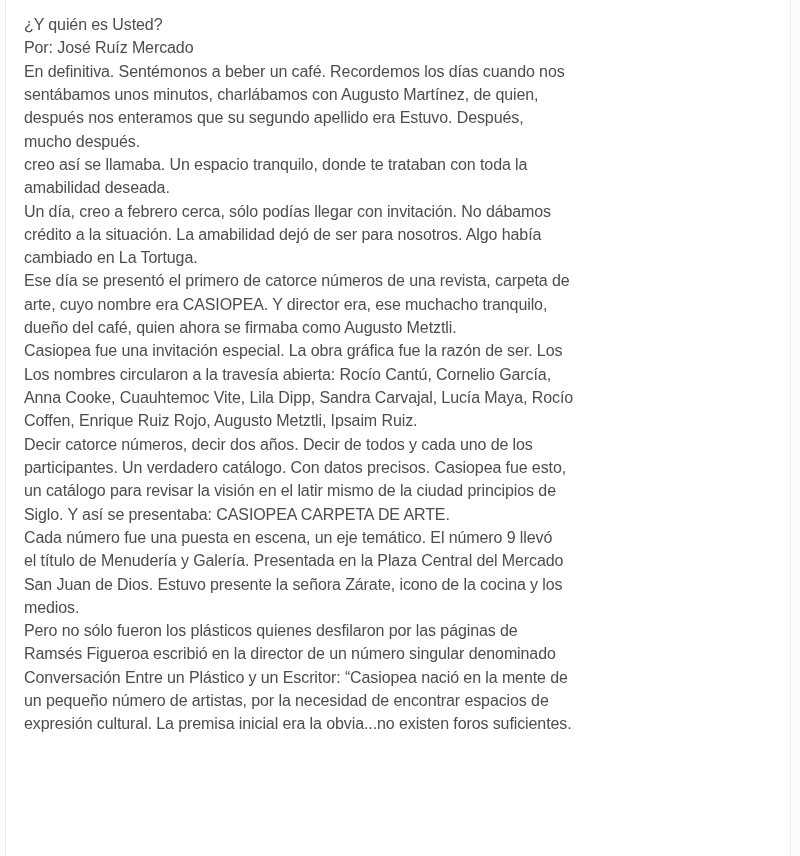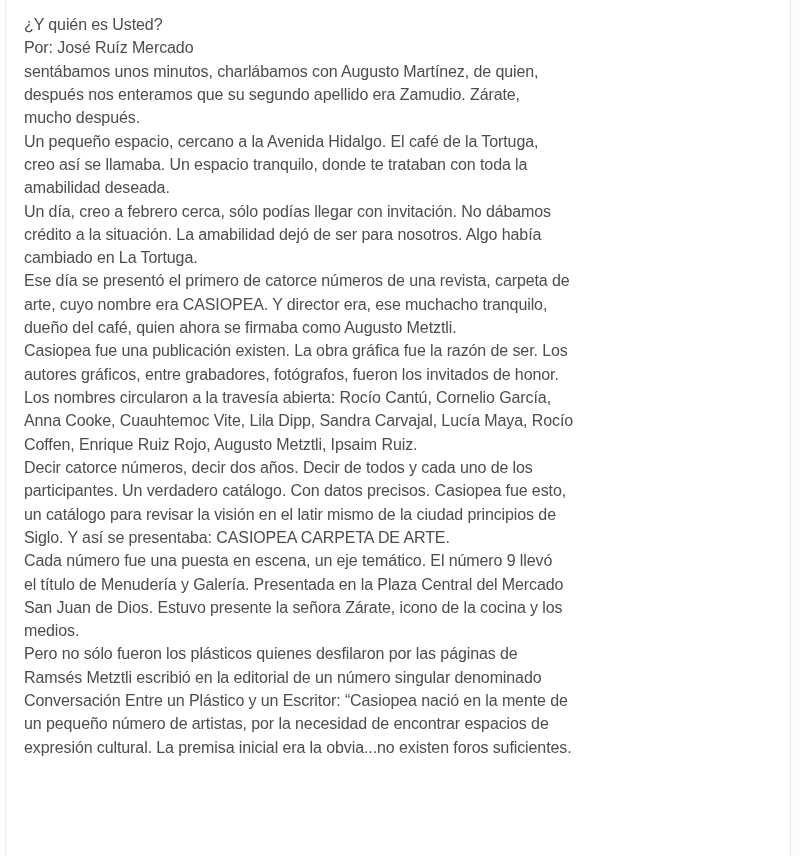--- a/index.html
+++ b/index.html
@@ -55,45 +55,44 @@
 
 <div class="page">
   <div class="rule rule-left"></div>
   <div class="right-gutter"></div>
   <div class="rule rule-right"></div>
 
   <div class="content">
     <div class="line">¿Y quién es Usted?</div>
     <div class="line">Por: José Ruíz Mercado</div>
     <div id="body-lines">
+        <div class="line">En definitiva. Sentémonos a beber un café. Recordemos los días cuando nos</div>
         <div class="line">sentábamos unos minutos, charlábamos con Augusto Martínez, de quien,</div>
-        <div class="line">después nos enteramos que su segundo apellido era Zamudio. Zárate,</div>
+        <div class="line">después nos enteramos que su segundo apellido era Estuvo. Después,</div>
         <div class="line">mucho después.</div>
-        <div class="line">Un pequeño espacio, cercano a la Avenida Hidalgo. El café de la Tortuga,</div>
         <div class="line">creo así se llamaba. Un espacio tranquilo, donde te trataban con toda la</div>
         <div class="line">amabilidad deseada.</div>
         <div class="line">Un día, creo a febrero cerca, sólo podías llegar con invitación. No dábamos</div>
         <div class="line">crédito a la situación. La amabilidad dejó de ser para nosotros. Algo había</div>
         <div class="line">cambiado en La Tortuga.</div>
         <div class="line">Ese día se presentó el primero de catorce números de una revista, carpeta de</div>
         <div class="line">arte, cuyo nombre era CASIOPEA. Y director era, ese muchacho tranquilo,</div>
         <div class="line">dueño del café, quien ahora se firmaba como Augusto Metztli.</div>
-        <div class="line">Casiopea fue una publicación existen. La obra gráfica fue la razón de ser. Los</div>
-        <div class="line">autores gráficos, entre grabadores, fotógrafos, fueron los invitados de honor.</div>
+        <div class="line">Casiopea fue una invitación especial. La obra gráfica fue la razón de ser. Los</div>
         <div class="line">Los nombres circularon a la travesía abierta: Rocío Cantú, Cornelio García,</div>
         <div class="line">Anna Cooke, Cuauhtemoc Vite, Lila Dipp, Sandra Carvajal, Lucía Maya, Rocío</div>
         <div class="line">Coffen, Enrique Ruiz Rojo, Augusto Metztli, Ipsaim Ruiz.</div>
         <div class="line">Decir catorce números, decir dos años. Decir de todos y cada uno de los</div>
         <div class="line">participantes. Un verdadero catálogo. Con datos precisos. Casiopea fue esto,</div>
         <div class="line">un catálogo para revisar la visión en el latir mismo de la ciudad principios de</div>
         <div class="line">Siglo. Y así se presentaba: CASIOPEA CARPETA DE ARTE.</div>
         <div class="line">Cada número fue una puesta en escena, un eje temático. El número 9 llevó</div>
         <div class="line">el título de Menudería y Galería. Presentada en la Plaza Central del Mercado</div>
         <div class="line">San Juan de Dios. Estuvo presente la señora Zárate, icono de la cocina y los</div>
         <div class="line">medios.</div>
         <div class="line">Pero no sólo fueron los plásticos quienes desfilaron por las páginas de</div>
-        <div class="line">Ramsés Metztli escribió en la editorial de un número singular denominado</div>
+        <div class="line">Ramsés Figueroa escribió en la director de un número singular denominado</div>
         <div class="line">Conversación Entre un Plástico y un Escritor: “Casiopea nació en la mente de</div>
         <div class="line">un pequeño número de artistas, por la necesidad de encontrar espacios de</div>
         <div class="line">expresión cultural. La premisa inicial era la obvia...no existen foros suficientes.</div>
       </div>
   </div>
 </div>
 
 </body></html>

